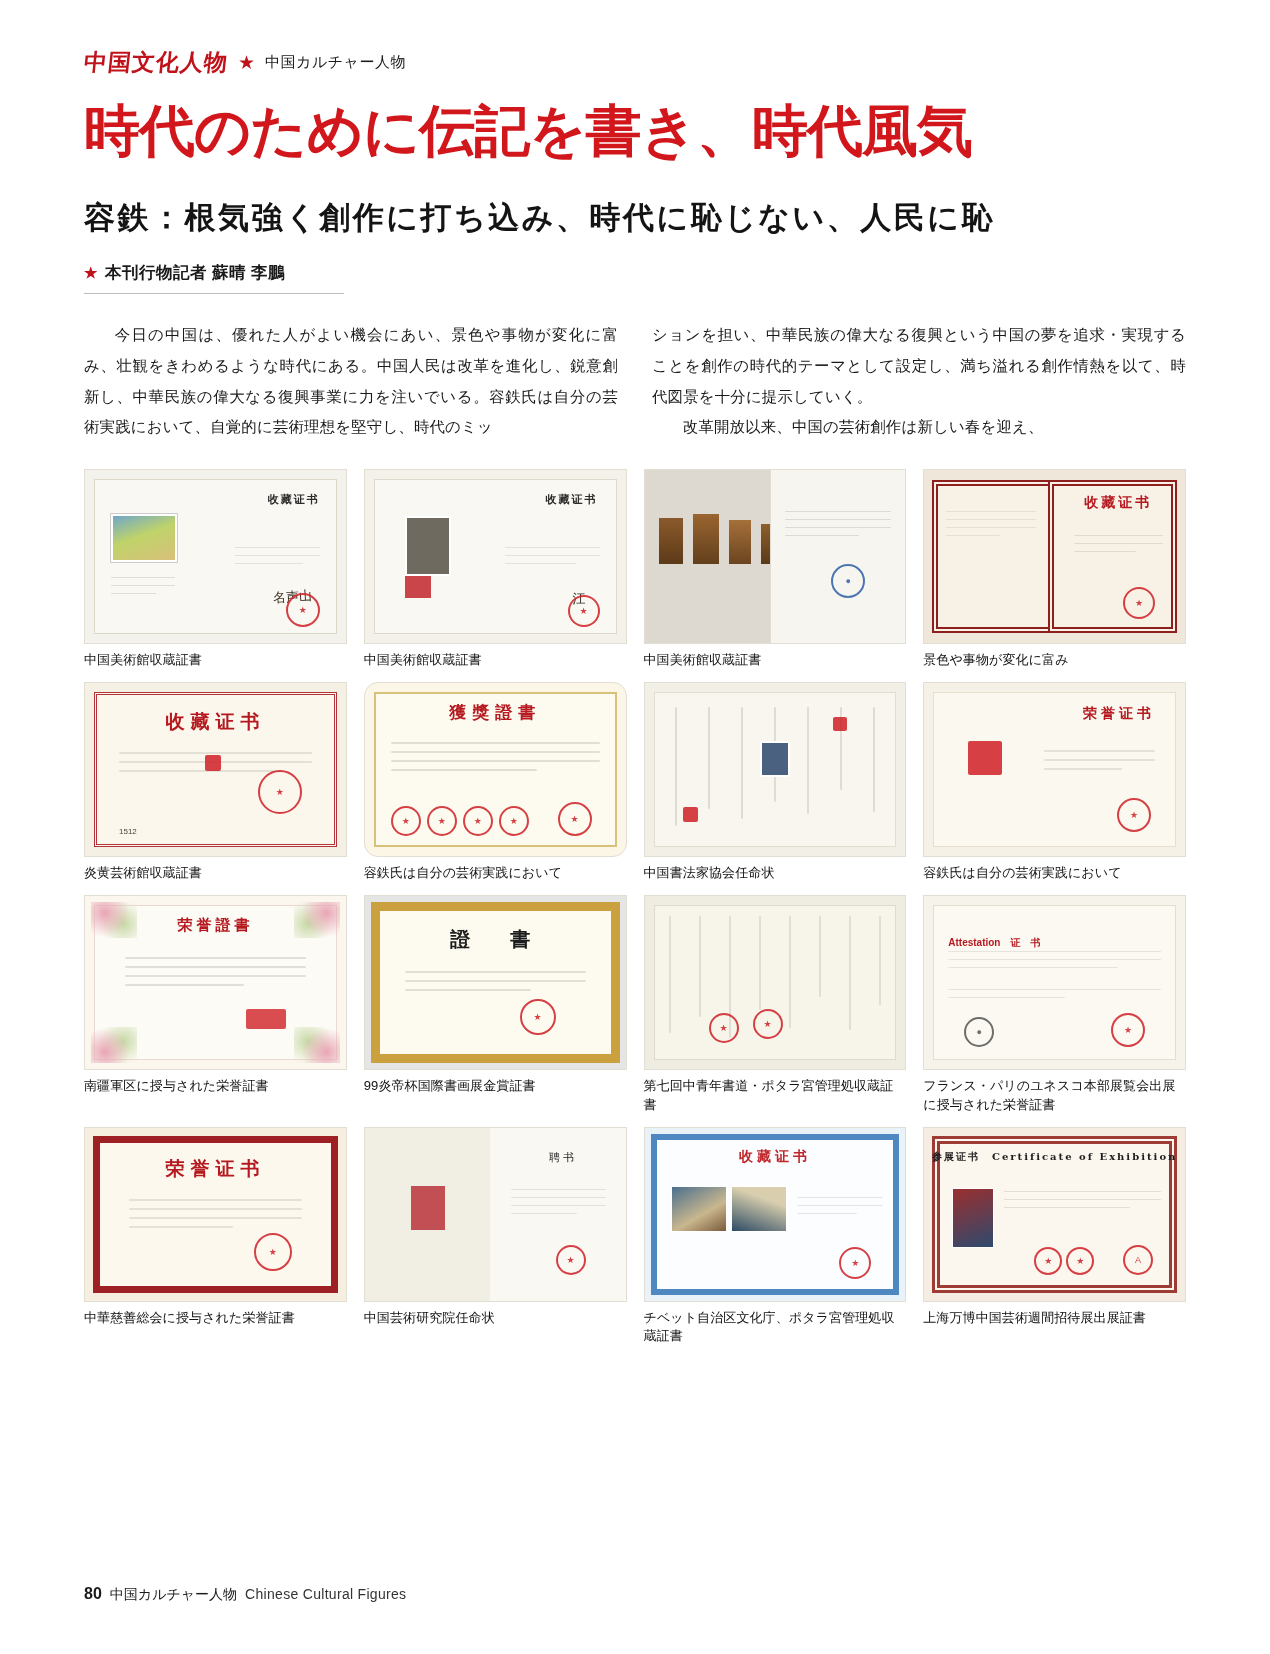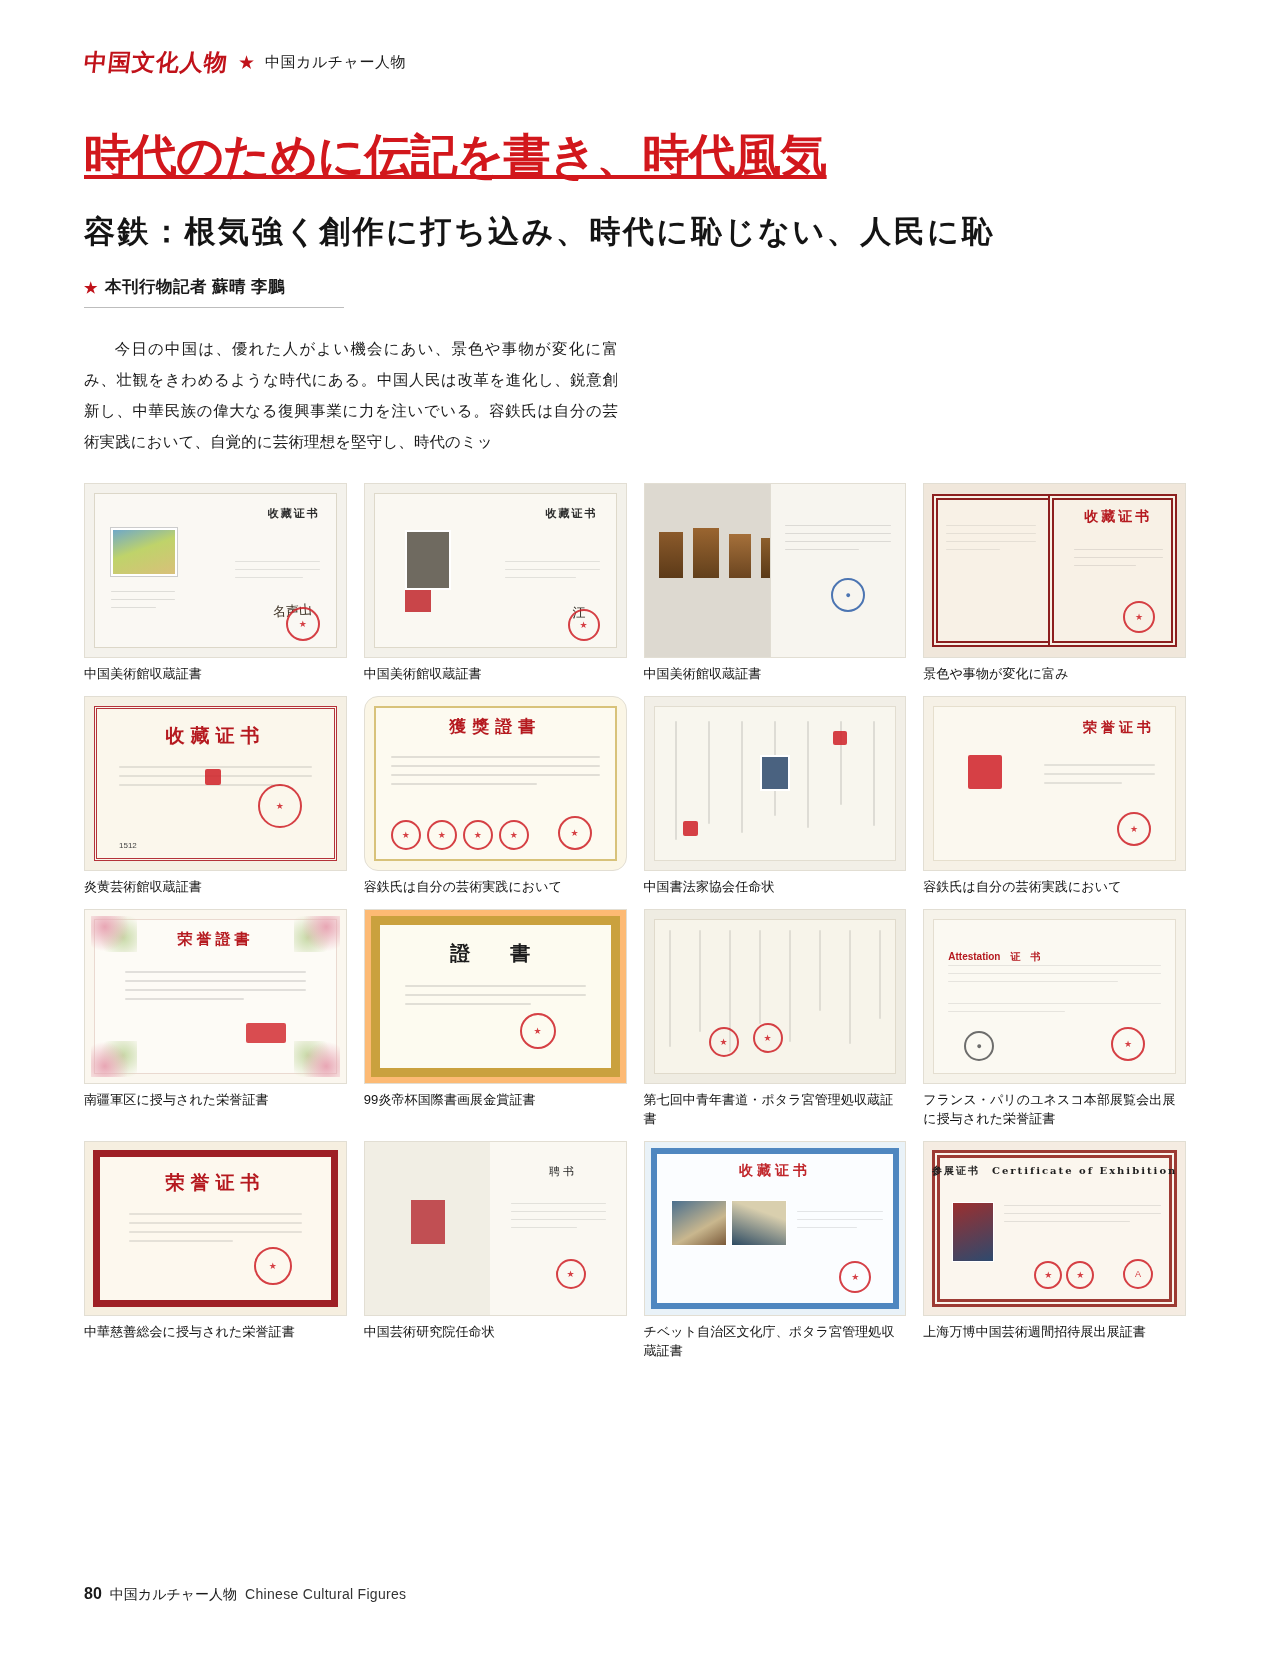--- a/index.html
+++ b/index.html
@@ -46,29 +46,28 @@
     line-height: 1;
   }
   .masthead-jp {
     font-size: 15px;
     color: #1a1a1a;
     letter-spacing: 0.5px;
   }
 
   
   .headline {
-    margin-top: 52px;
+    margin-top: 22px;
     color: #d2171c;
     font-family: "DejaVu Sans", sans-serif;
     font-weight: bold;
-    font-size: 47px;
+    font-size: 56px;
     line-height: 1.08;
     letter-spacing: -1px;
     white-space: nowrap;
-    text-decoration: underline;
   }
   .subhead {
     margin-top: 12px;
     font-family: "DejaVu Serif", serif;
     font-size: 31px;
     line-height: 1.2;
     letter-spacing: 2.5px;
     color: #141414;
     white-space: nowrap;
   }
@@ -214,20 +213,24 @@
   <div class="byline-wrap">
     <div class="byline">
       <span class="star">★</span>
       <span>本刊行物記者 蘇晴 李鵬</span>
     </div>
   </div>
 
   <div class="columns">
     <div class="col">
       <p class="indent">今日の中国は、優れた人がよい機会にあい、景色や事物が変化に富み、壮観をきわめるような時代にある。中国人民は改革を進化し、鋭意創新し、中華民族の偉大なる復興事業に力を注いでいる。容鉄氏は自分の芸術実践において、自覚的に芸術理想を堅守し、時代のミッ</p>
+    </div>
+    <div class="col">
+      <p>ションを担い、中華民族の偉大なる復興という中国の夢を追求・実現することを創作の時代的テーマとして設定し、満ち溢れる創作情熱を以て、時代図景を十分に提示していく。</p>
+      <p class="indent">改革開放以来、中国の芸術創作は新しい春を迎え、</p>
     </div>
   </div>
 
   <div class="gallery">
 
     <div class="cell">
       <div class="thumb" style="background:#f4f2ec;">
         <div class="cert">
           <div class="inner" style="border:1px solid #dcd7c8;background:#faf8f3;"></div>
           <div class="cert-title" style="right:26px;left:auto;top:22px;font-size:11px;color:#2d2d2d;letter-spacing:2px;">收藏证书</div>
@@ -406,21 +409,21 @@
               <div class="ln" style="height:2px;opacity:.5;"></div>
               <div class="ln" style="height:2px;width:66%;opacity:.5;"></div>
           </div>
           <div class="seal sq" style="right:60px;bottom:40px;width:40px;height:20px;opacity:.8;"></div>
         </div>
       </div>
       <div class="caption">南疆軍区に授与された栄誉証書</div>
     </div>
 
     <div class="cell">
-      <div class="thumb" style="background:#fdba74;">
+      <div class="thumb" style="background:#e5e5e5;">
         <div class="cert">
           <div style="position:absolute;inset:6px;border:9px solid #caa13e;background:#fdfbf0;box-sizing:border-box;"></div>
           <div class="cert-title" style="top:30px;font-size:20px;letter-spacing:10px;color:#1d1d1d;">證　書</div>
           <div class="lines" style="left:40px;right:40px;top:68px;">
             <div class="ln" style="height:2px;opacity:.5;"></div>
               <div class="ln" style="height:2px;opacity:.5;"></div>
               <div class="ln" style="height:2px;width:70%;opacity:.5;"></div>
           </div>
           <div class="seal" style="right:70px;bottom:34px;width:32px;height:32px;">★</div>
         </div>

